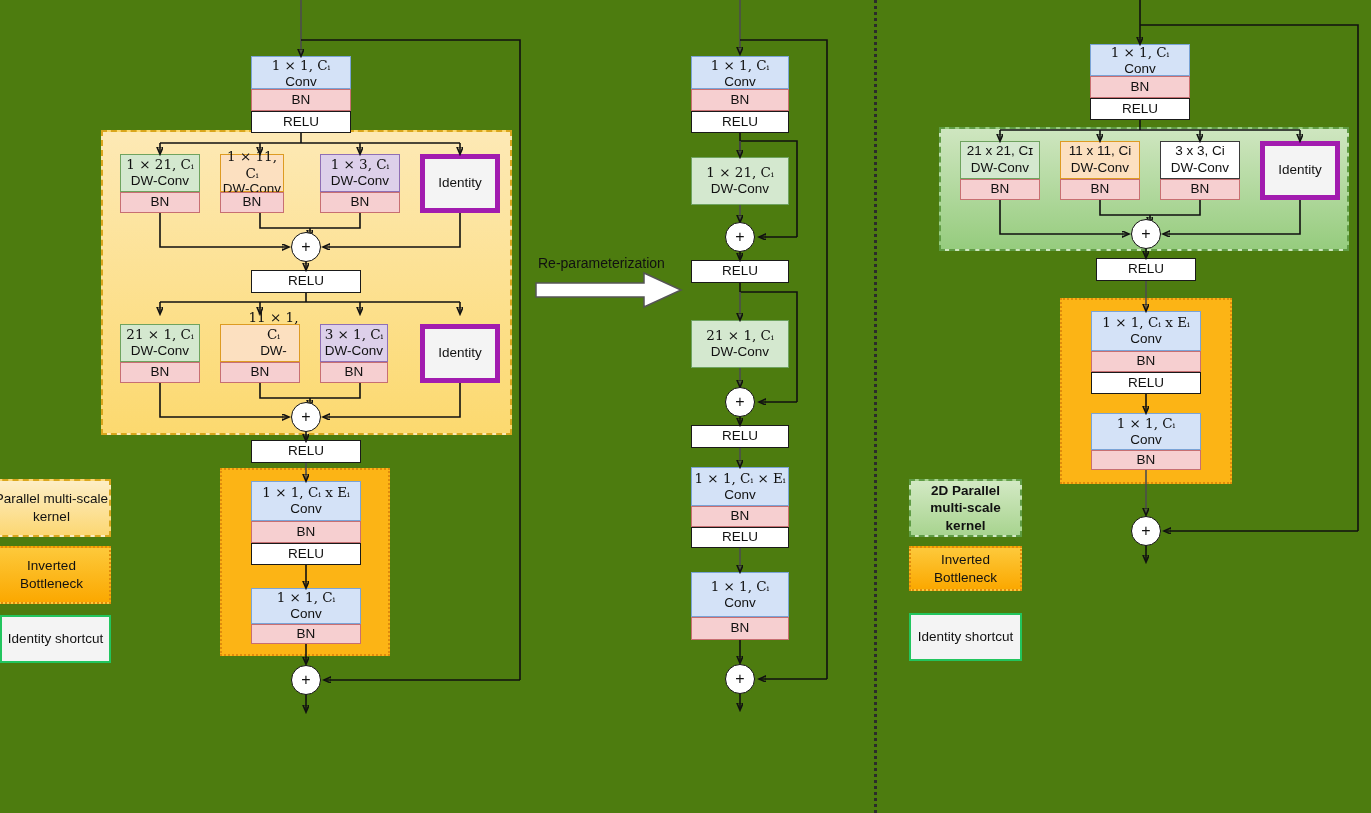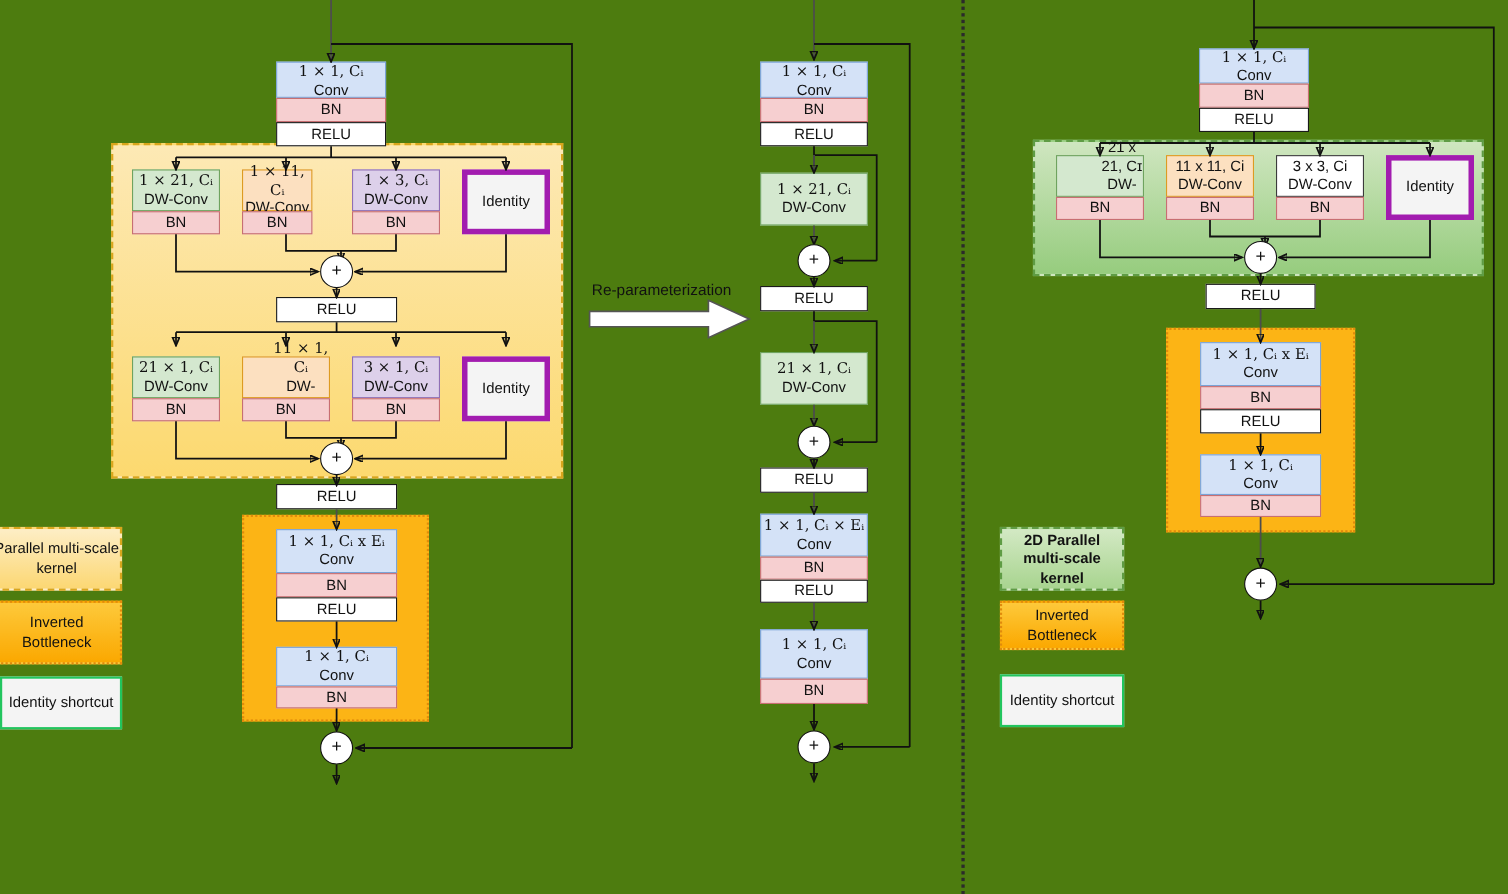--- a/index.html
+++ b/index.html
@@ -213,21 +213,21 @@
     </div>
     <div class="cell c-pink" style="height:21px;">BN</div>
   </div>
   <div class="blk" style="left:220px;top:324px;width:80px;height:59px;">
     <div class="cell c-peach" style="height:38px;padding-left:27px;">
       <span class="math">11 × 1, Cᵢ</span>
       <span>DW-Conv</span>
     </div>
     <div class="cell c-pink" style="height:21px;">BN</div>
   </div>
-  <div class="blk" style="left:320px;top:324px;width:80px;height:59px;">
+  <div class="blk" style="left:320px;top:324px;width:68px;height:59px;">
     <div class="cell c-purple" style="height:38px;">
       <span class="math">3 × 1, Cᵢ</span>
       <span>DW-Conv</span>
     </div>
     <div class="cell c-pink" style="height:21px;">BN</div>
   </div>
   <div class="blk c-grey" style="left:420px;top:324px;width:80px;height:59px;">
     <div class="cell" style="height:100%;border:none;background:transparent;">Identity</div>
   </div>
 
@@ -317,21 +317,21 @@
   <div class="blk" style="left:1090px;top:44px;width:100px;height:76px;">
     <div class="cell c-blue" style="height:32px;padding-top:2px;">
       <span class="math">1 × 1, Cᵢ</span>
       <span>Conv</span>
     </div>
     <div class="cell c-pink" style="height:22px;">BN</div>
     <div class="cell c-white" style="height:22px;">RELU</div>
   </div>
 
   <div class="blk" style="left:960px;top:141px;width:80px;height:59px;">
-    <div class="cell c-green" style="height:38px;padding-left:40px;">
+    <div class="cell c-green" style="height:38px;">
       <span>21 x 21, Cɪ</span>
       <span>DW-Conv</span>
     </div>
     <div class="cell c-pink" style="height:21px;">BN</div>
   </div>
   <div class="blk" style="left:1060px;top:141px;width:80px;height:59px;">
     <div class="cell c-peach" style="height:38px;">
       <span>11 x 11, Ci</span>
       <span>DW-Conv</span>
     </div>

